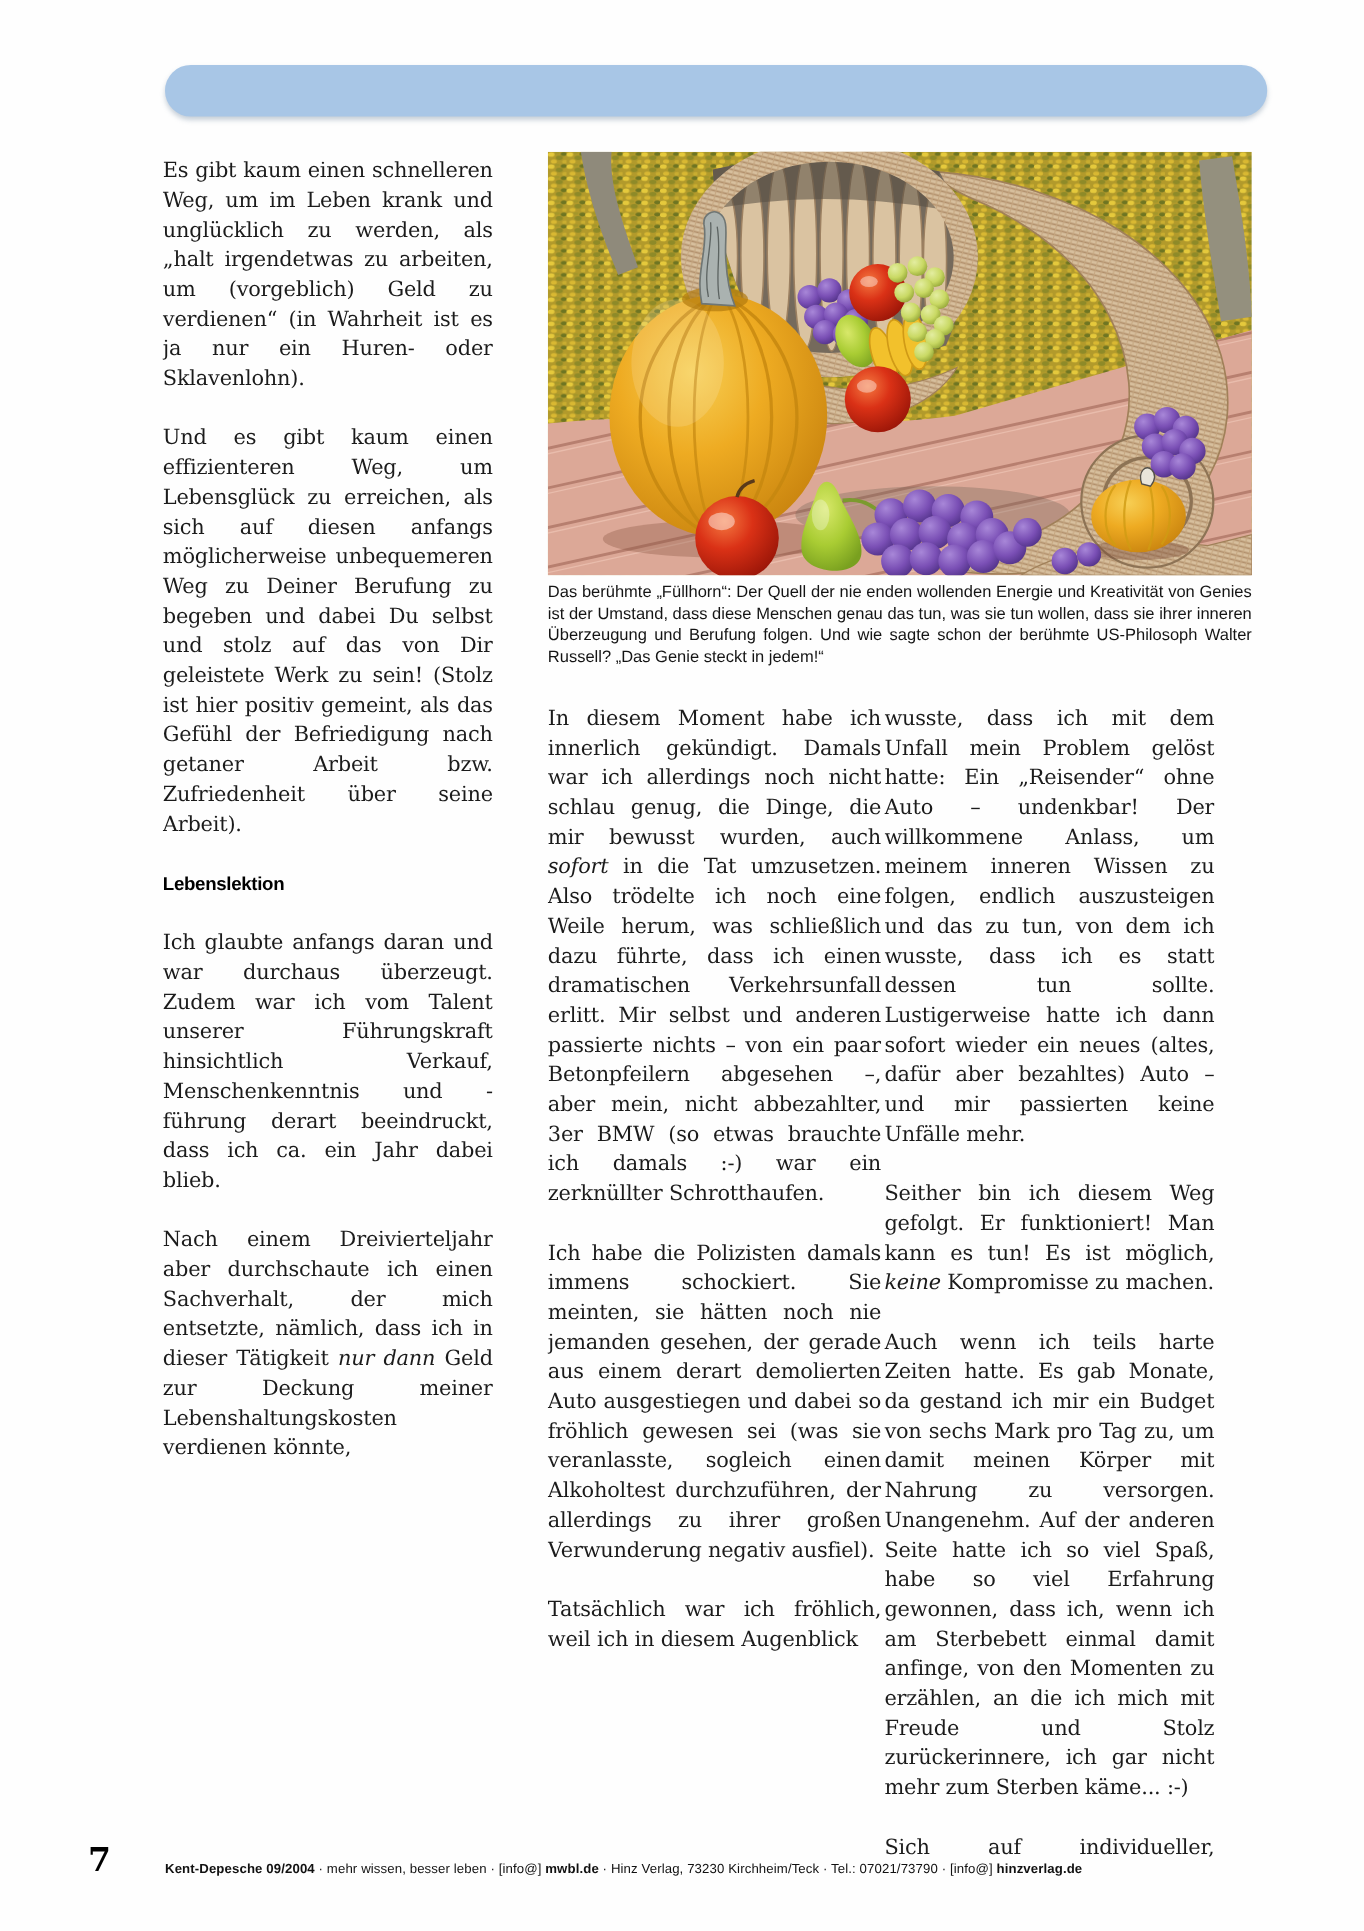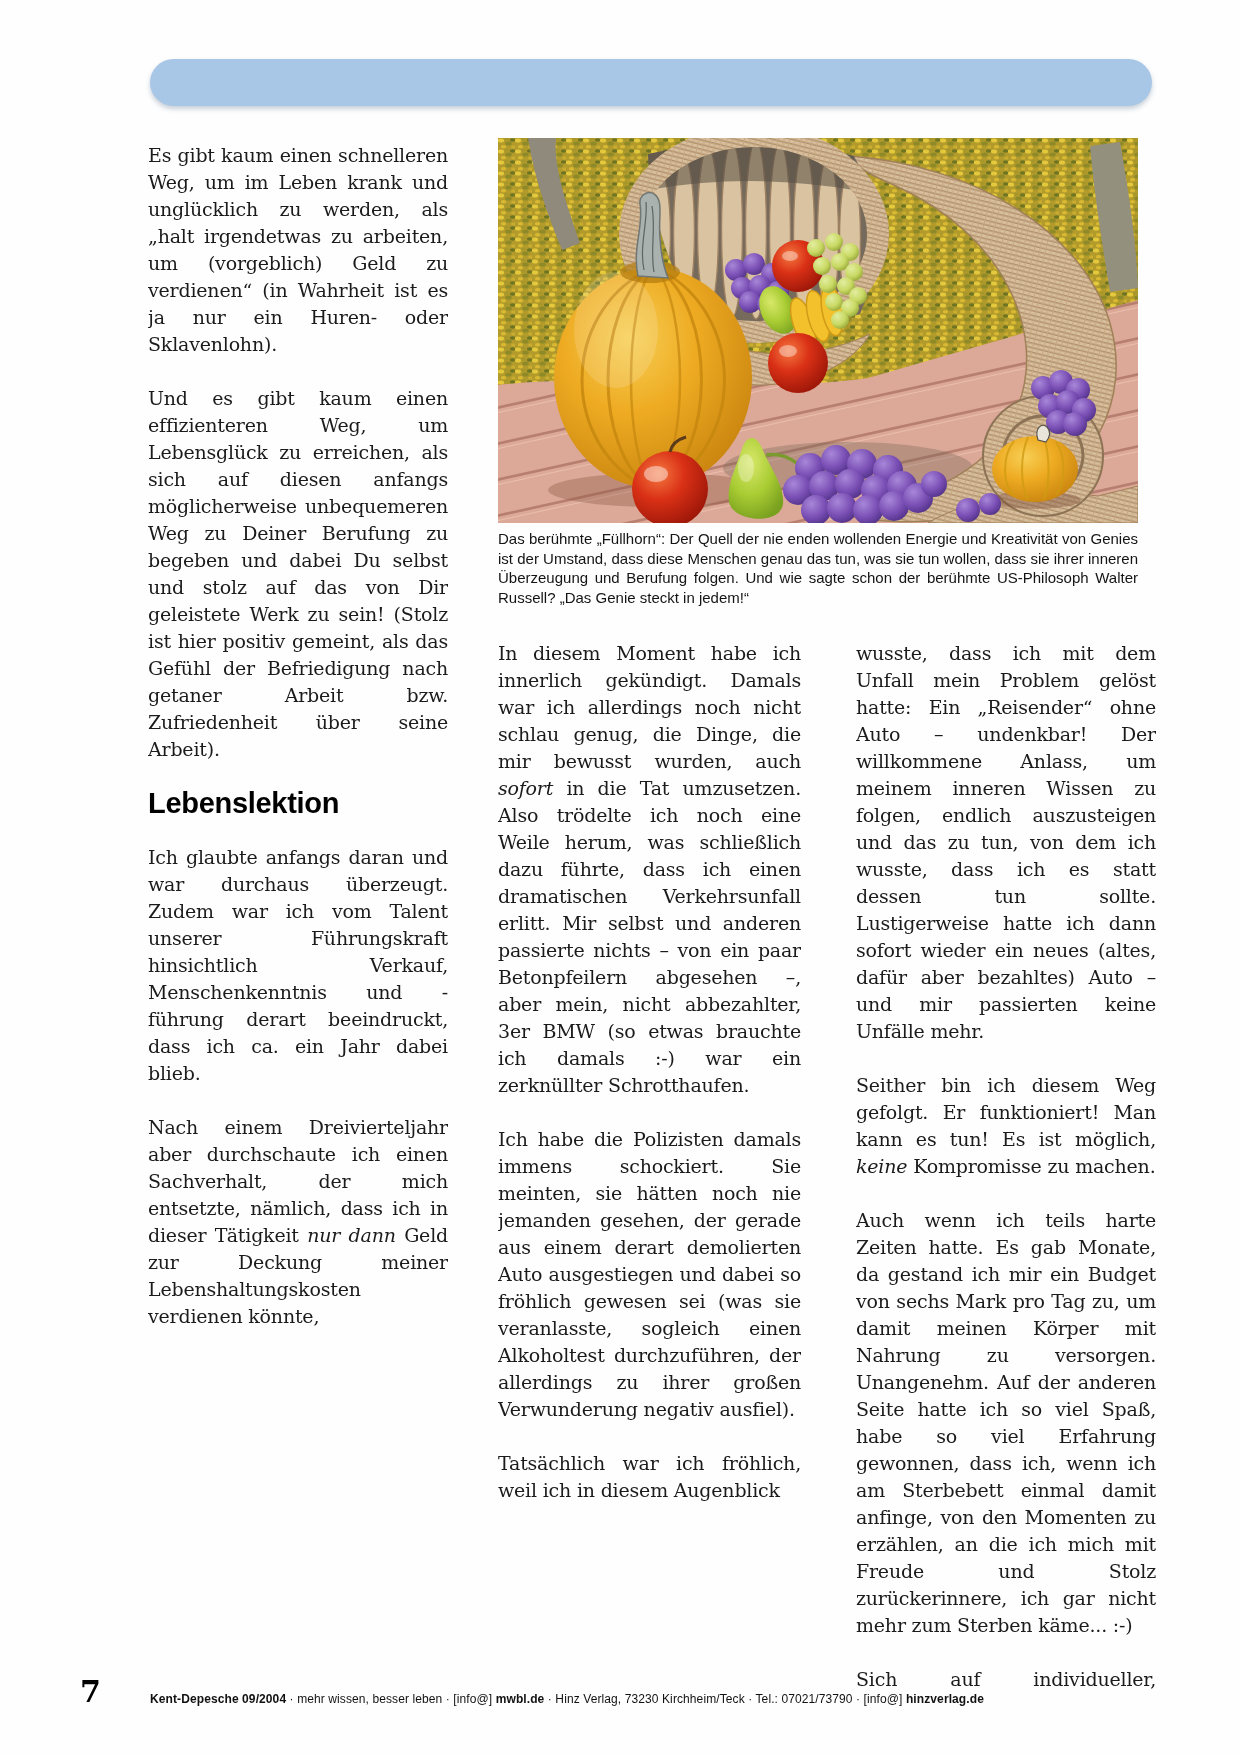--- a/index.html
+++ b/index.html
@@ -6,24 +6,24 @@
   body{width:1240px;height:1755px;background:#fefefe;position:relative;
        font-family:"DejaVu Serif",serif;color:#1b1b1b;}
   .topbar{position:absolute;left:150px;top:59px;width:1002px;height:47px;
           border-radius:24px;box-shadow:0 3px 5px rgba(130,150,170,.45);}
   .column{position:absolute;width:300px;text-align:justify;font-size:19px;
           line-height:27px;letter-spacing:-0.2px;overflow:hidden;
           hyphens:auto;-webkit-hyphens:auto;}
   .column p{margin:0 0 27px 0;}
   .column em{font-style:italic;}
   .sec-heading{font-family:"Liberation Sans",sans-serif;font-weight:bold;
-          font-size:29px;letter-spacing:-0.3px;margin:0 0 27px 0;color:#000;}
+          font-size:17px;letter-spacing:-0.3px;margin:0 0 27px 0;color:#000;}
   .col-left{left:148px;top:142px;height:1552px;}
   .col-mid{left:498px;top:640px;width:303px;height:1054px;}
-  .col-right{left:856px;top:640px;width:300px;height:1054px;}
+  .col-right{left:804px;top:640px;width:300px;height:1054px;}
   .figure{position:absolute;left:498px;top:138px;width:640px;}
   .figure svg{display:block;}
   .caption{margin-top:6px;font-family:"Liberation Sans",sans-serif;
           font-size:15px;line-height:19.5px;text-align:justify;color:#141414;}
   .pagenum{position:absolute;left:80px;top:1674px;font-family:"DejaVu Serif",serif;
           font-weight:bold;font-size:30px;color:#000;}
   .footerline{position:absolute;left:150px;top:1692px;width:1010px;
           font-family:"Liberation Sans",sans-serif;font-size:12px;
           letter-spacing:0.1px;color:#111;white-space:nowrap;}
 </style>

